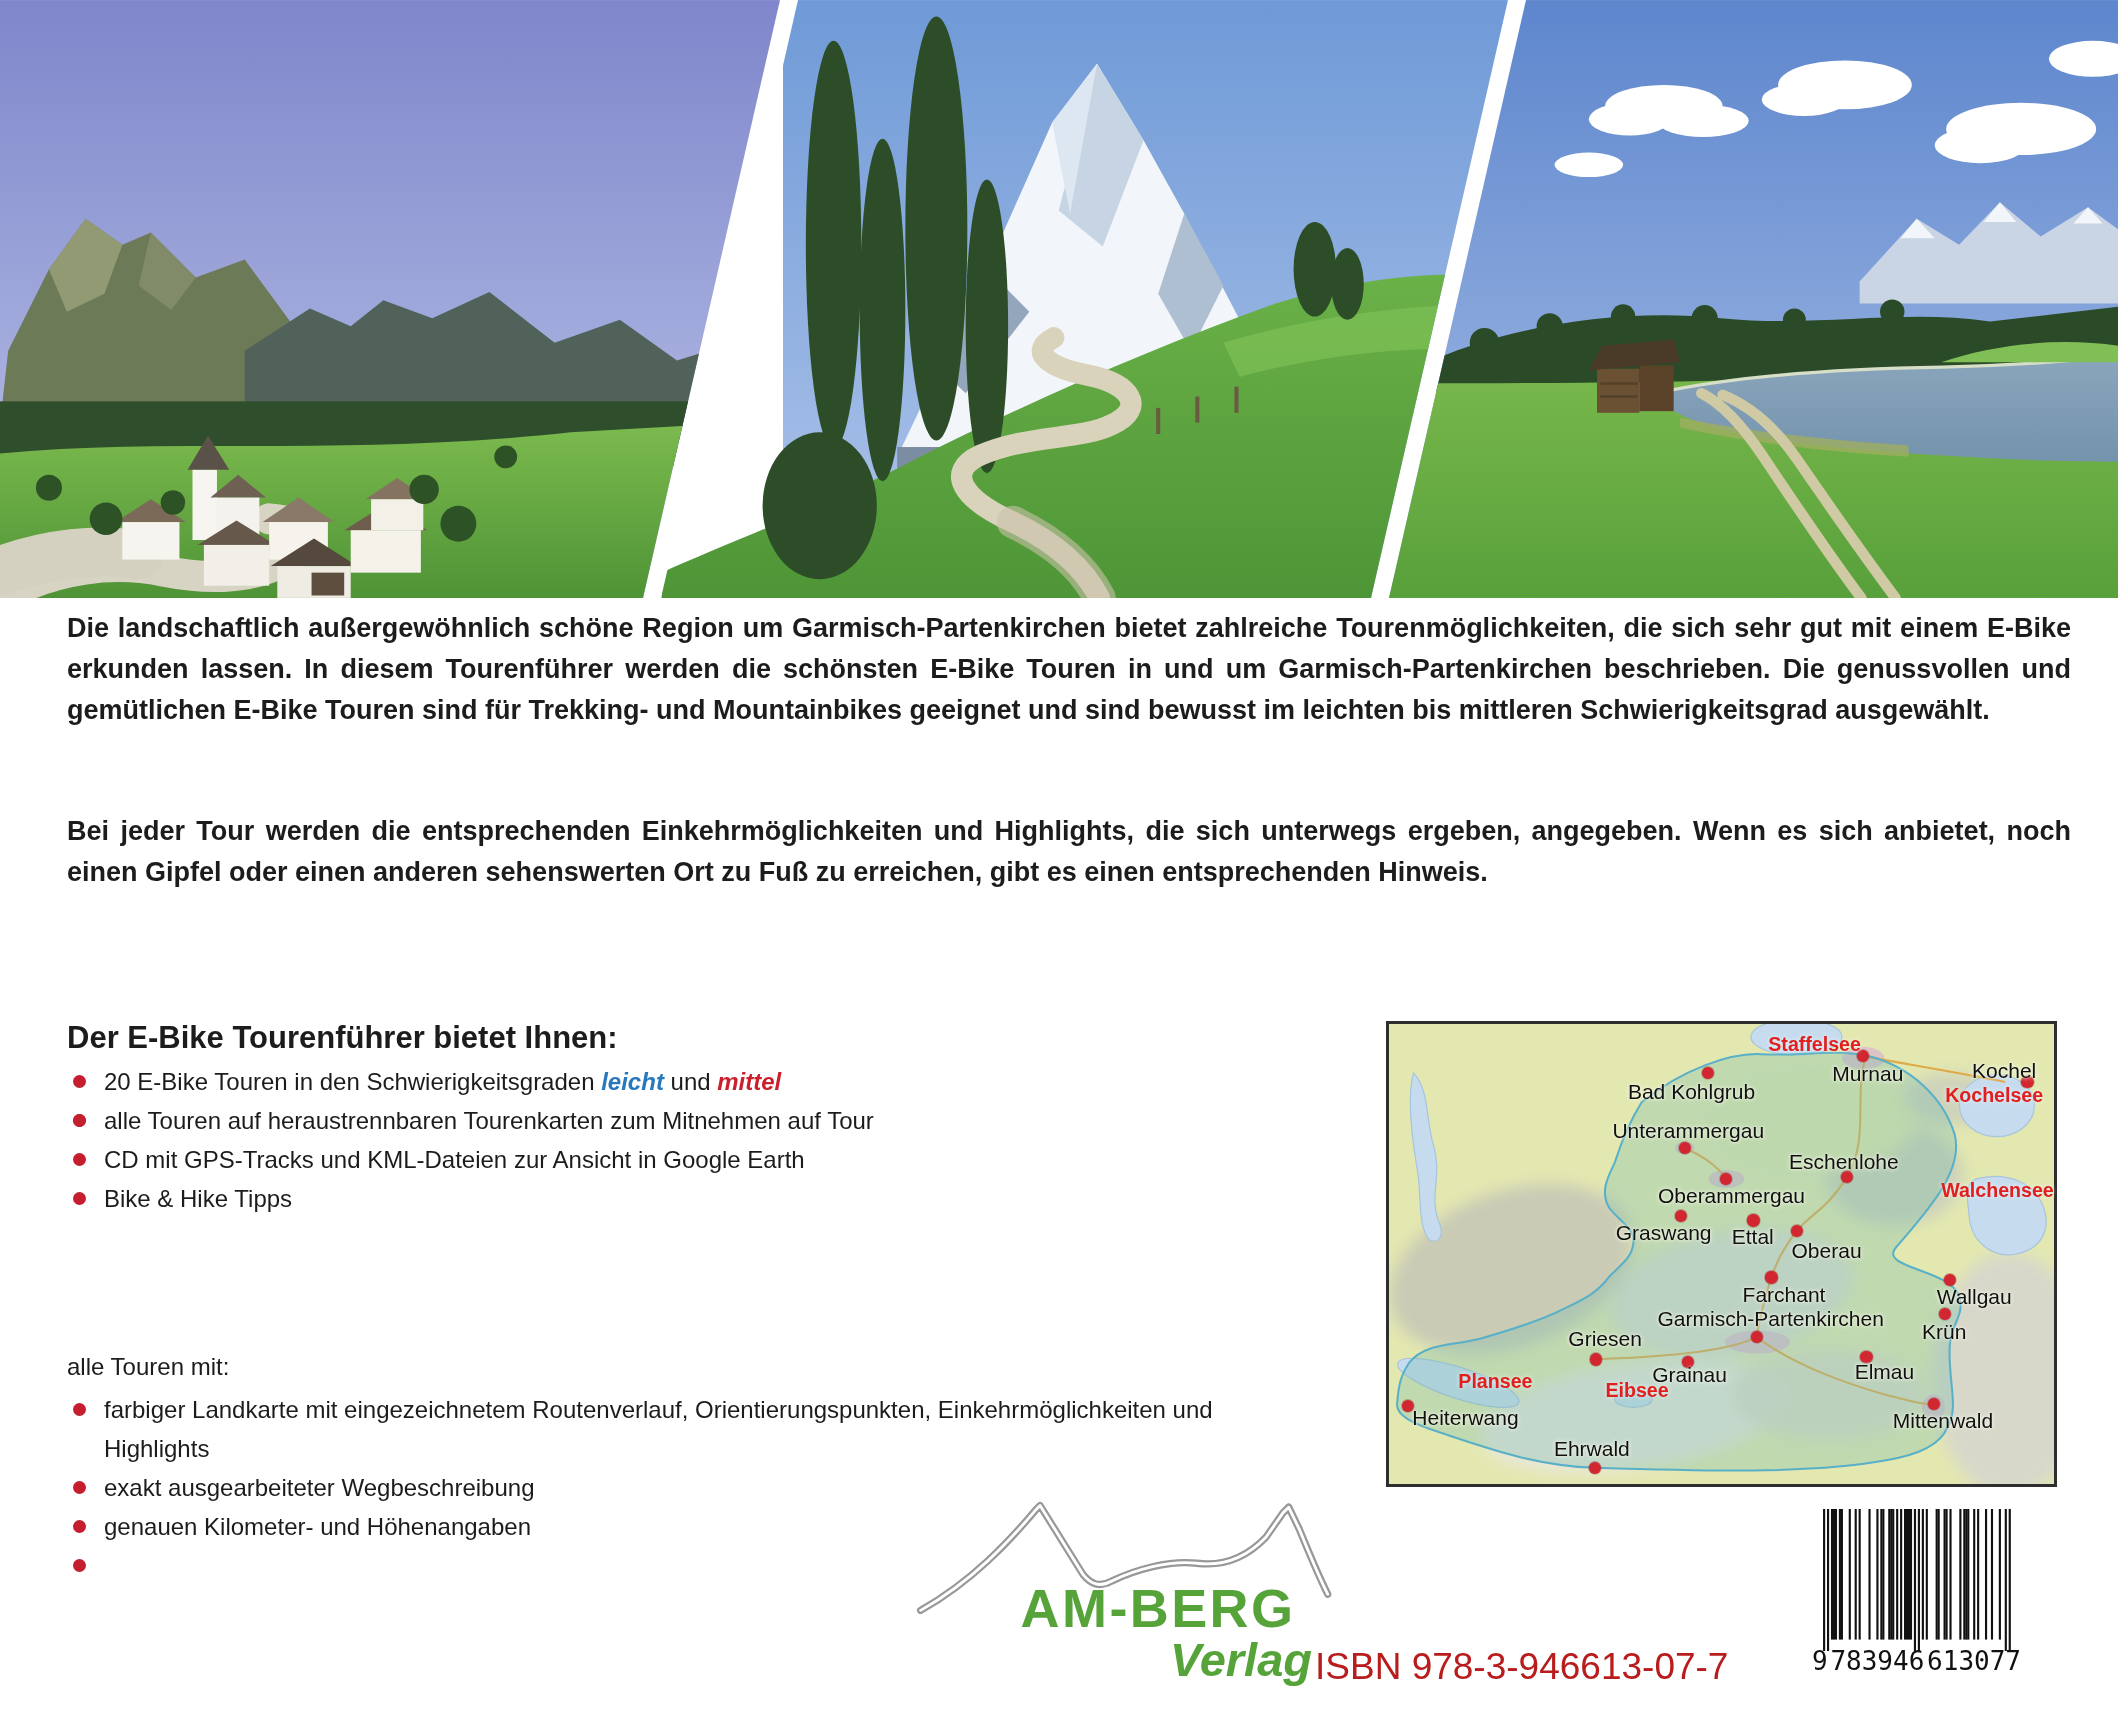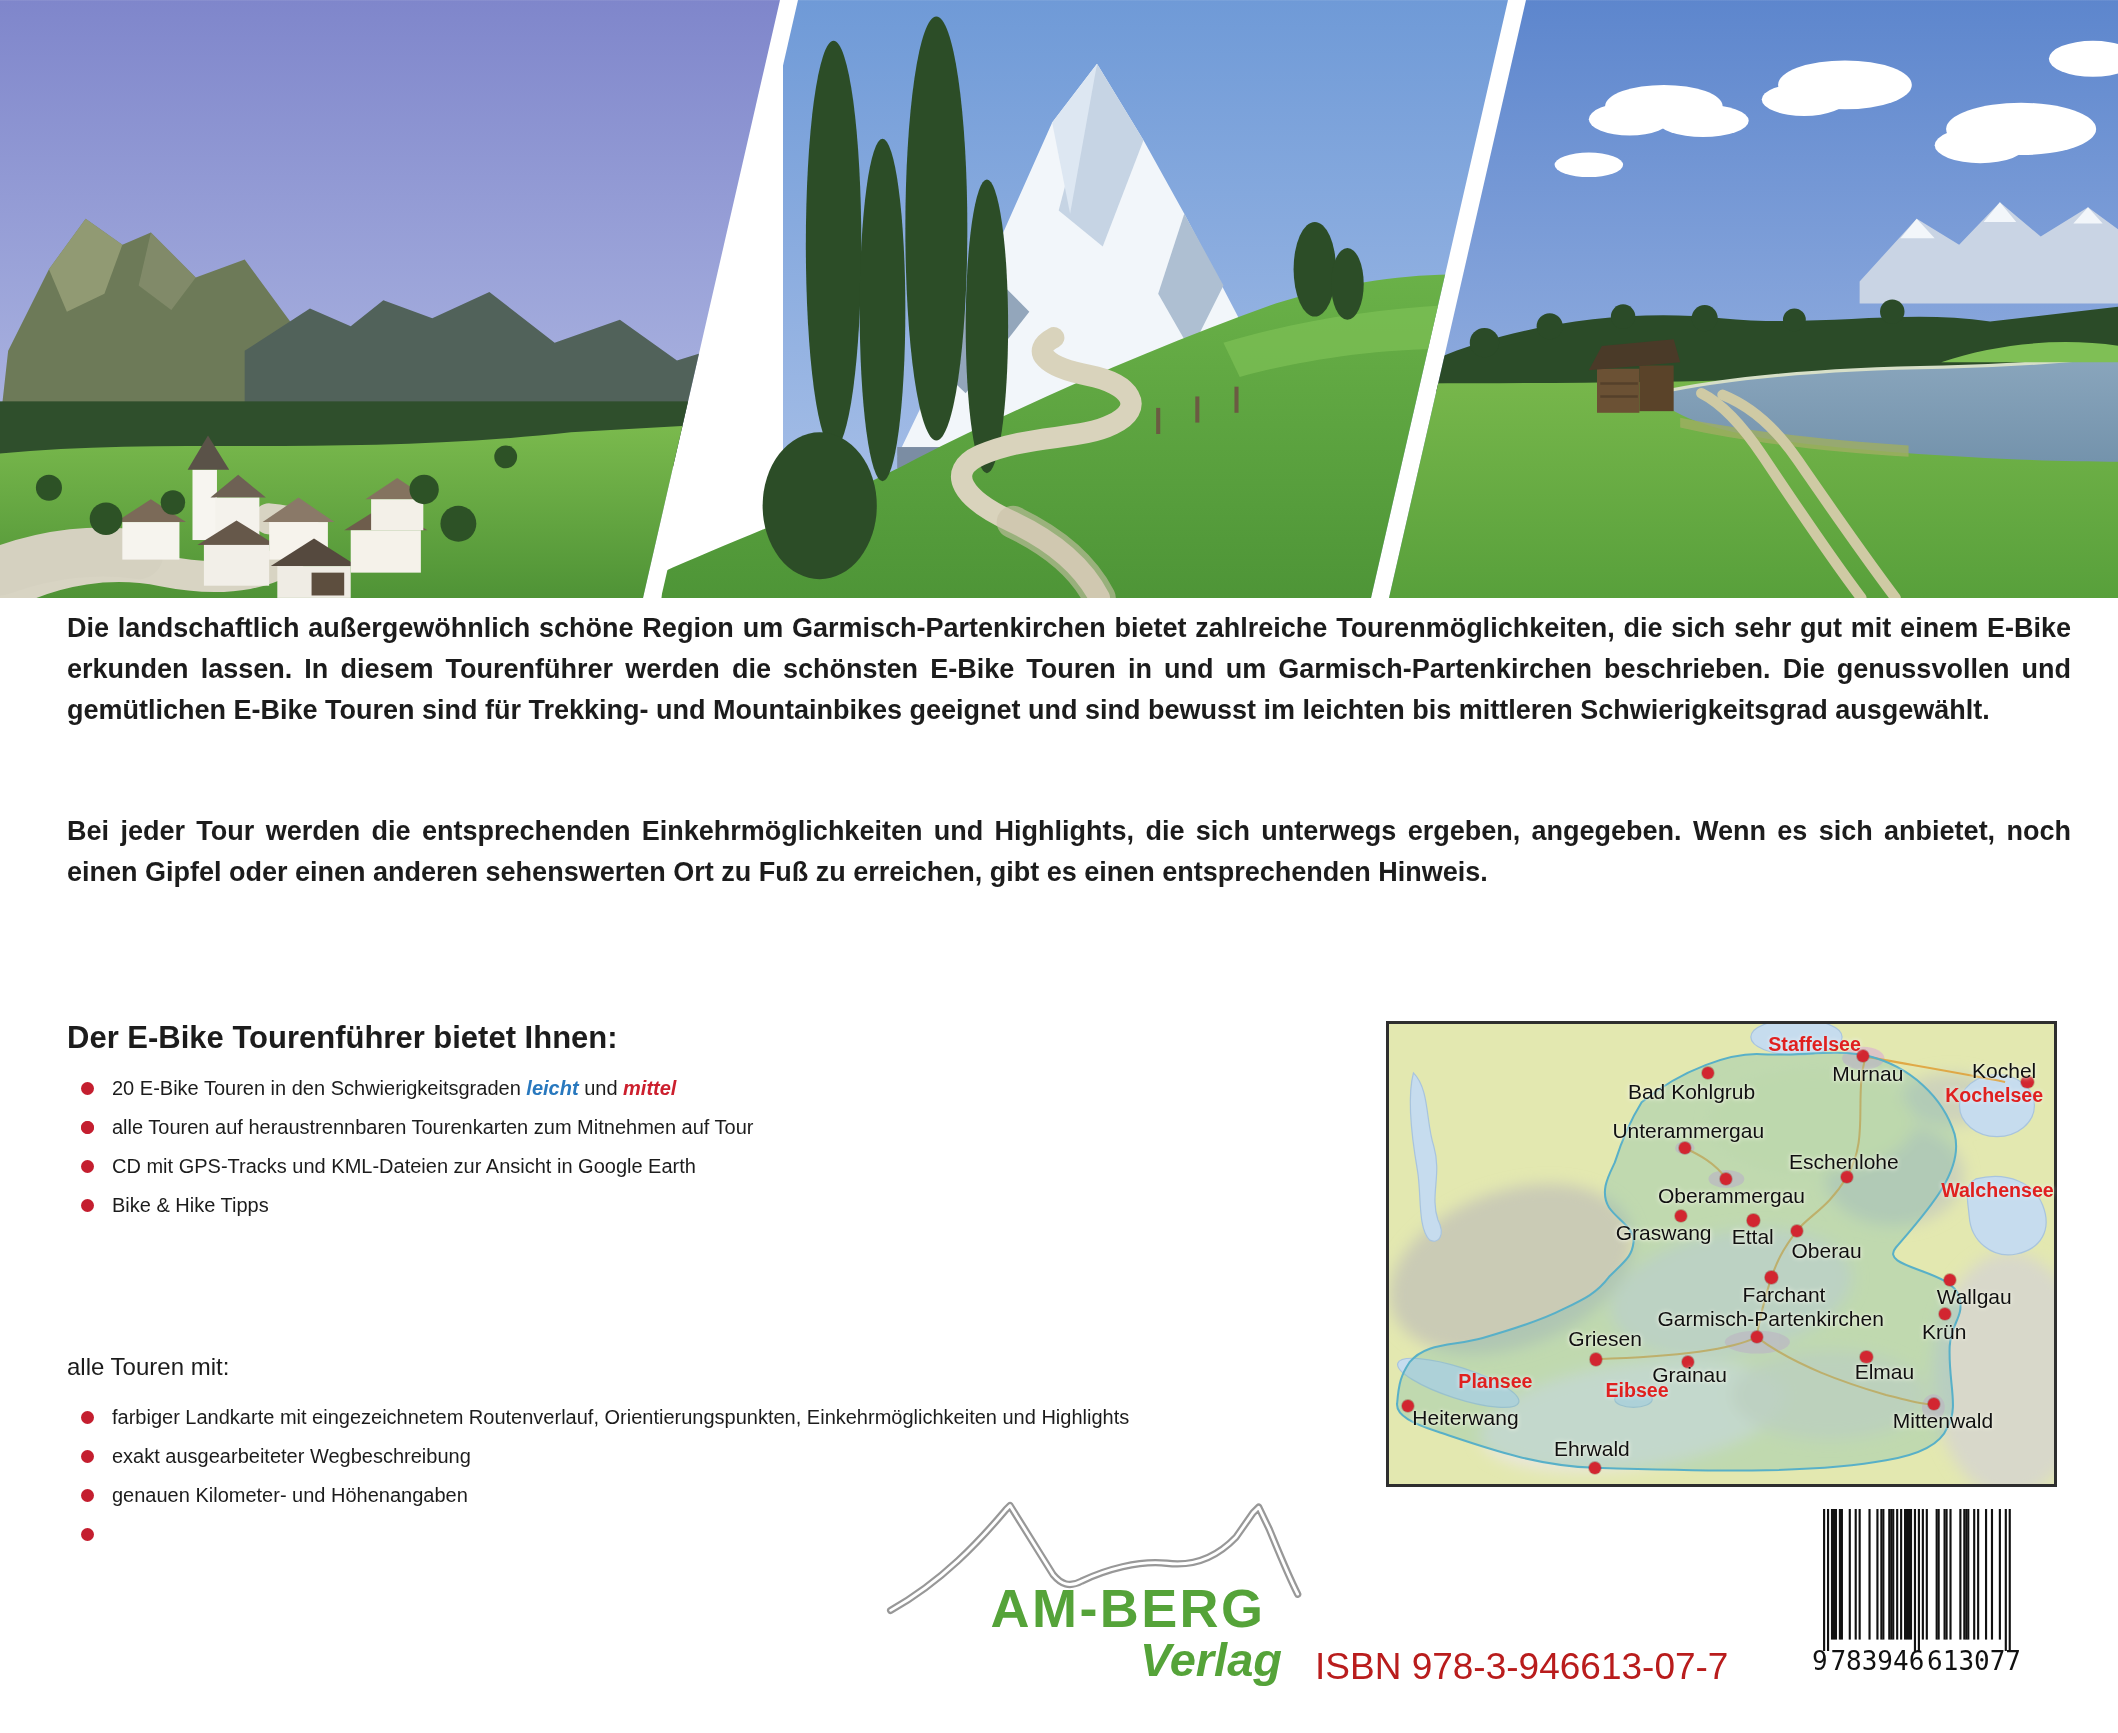--- a/index.html
+++ b/index.html
@@ -10,37 +10,37 @@
   .photo{position:absolute;left:0;top:0;width:2119px;height:598px;}
   .photo1{clip-path:polygon(0 0,780px 0,643px 100%,0 100%);}
   .photo2{clip-path:polygon(798px 0,1508px 0,1371px 100%,661px 100%);}
   .photo3{clip-path:polygon(1526px 0,2119px 0,2119px 100%,1389px 100%);}
   
   .para{position:absolute;left:67px;width:2004px;font-size:27px;line-height:41px;text-align:justify;font-weight:bold;}
   .p1{top:608px;}
   .p2{top:811px;}
   .features{position:absolute;left:67px;top:1018px;width:1305px;}
   .features .h{font-weight:bold;font-size:31px;line-height:39px;margin-bottom:4.9px;}
-  ul.blist{list-style:none;margin:12px;padding:0;font-size:20px;line-height:39px;}
+  ul.blist{list-style:none;margin:4px;padding:0;font-size:24px;line-height:39px;}
   ul.blist li{position:relative;padding-left:33px;}
   ul.blist li .dot{position:absolute;left:1.6px;top:13px;width:13px;height:13px;border-radius:50%;background:#c41e2f;}
   .leicht{color:#2878be;font-weight:bold;font-style:italic;}
   .mittel{color:#cc1f2d;font-weight:bold;font-style:italic;}
   .tours{position:absolute;left:67px;top:1347px;width:1248px;}
   .tours .h{font-size:24px;line-height:39px;}
   
   .map{position:absolute;left:1386px;top:1021px;width:665px;height:460px;border:3.3px solid #2e2e2e;box-sizing:content-box;background:#e3e8b0;}
   .map svg.base{position:absolute;left:0;top:0;width:100%;height:100%;}
   .town-dot{position:absolute;width:12.2px;height:12.2px;border-radius:50%;background:#d22630;transform:translate(-50%,-50%);box-shadow:0 0 0 0.8px rgba(130,10,10,.3);}
   .town-label{position:absolute;transform:translate(-50%,-50%);font-size:21px;color:#101010;white-space:nowrap;
               text-shadow:0 0 4.9px #f4f6e8,0 0 2.4px #f4f6e8;}
   .lake-label{position:absolute;transform:translate(-50%,-50%);font-size:19.6px;font-weight:bold;color:#e0201f;white-space:nowrap;
               text-shadow:0 0 4.1px #eef2f8;}
   
-  .logo{position:absolute;left:885px;top:1495px;width:424px;height:204px;}
+  .logo{position:absolute;left:915px;top:1495px;width:424px;height:204px;}
   .logo svg{position:absolute;left:0;top:0;}
   .logo .l1{position:absolute;left:88px;top:82px;width:310px;text-align:center;font-size:54px;font-weight:bold;
             letter-spacing:2.4px;color:#55a339;}
   .logo .l2{position:absolute;left:196px;top:137px;width:201px;text-align:right;font-size:47px;font-weight:bold;
             font-style:italic;color:#55a339;}
   
   .isbn{position:absolute;left:1315px;top:1646px;font-size:37px;color:#b91c1c;}
   .barcode{position:absolute;left:1812px;top:1509px;width:209px;height:173px;background:#fff;}
   .barcode svg{position:absolute;left:11.4px;top:0;}
   .bdigits{position:absolute;left:0;top:137px;width:209px;display:flex;justify-content:space-between;

